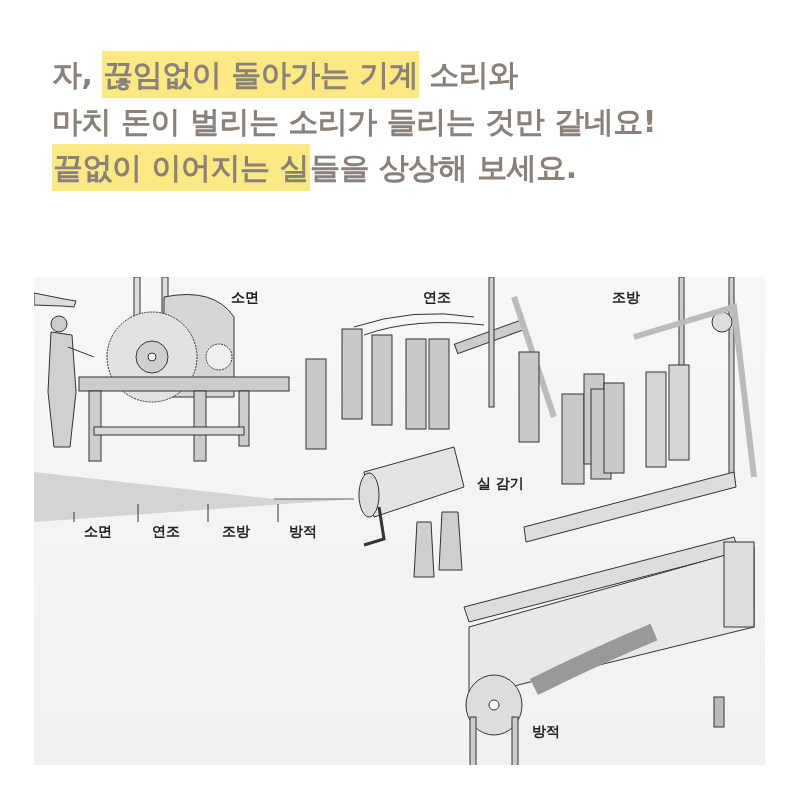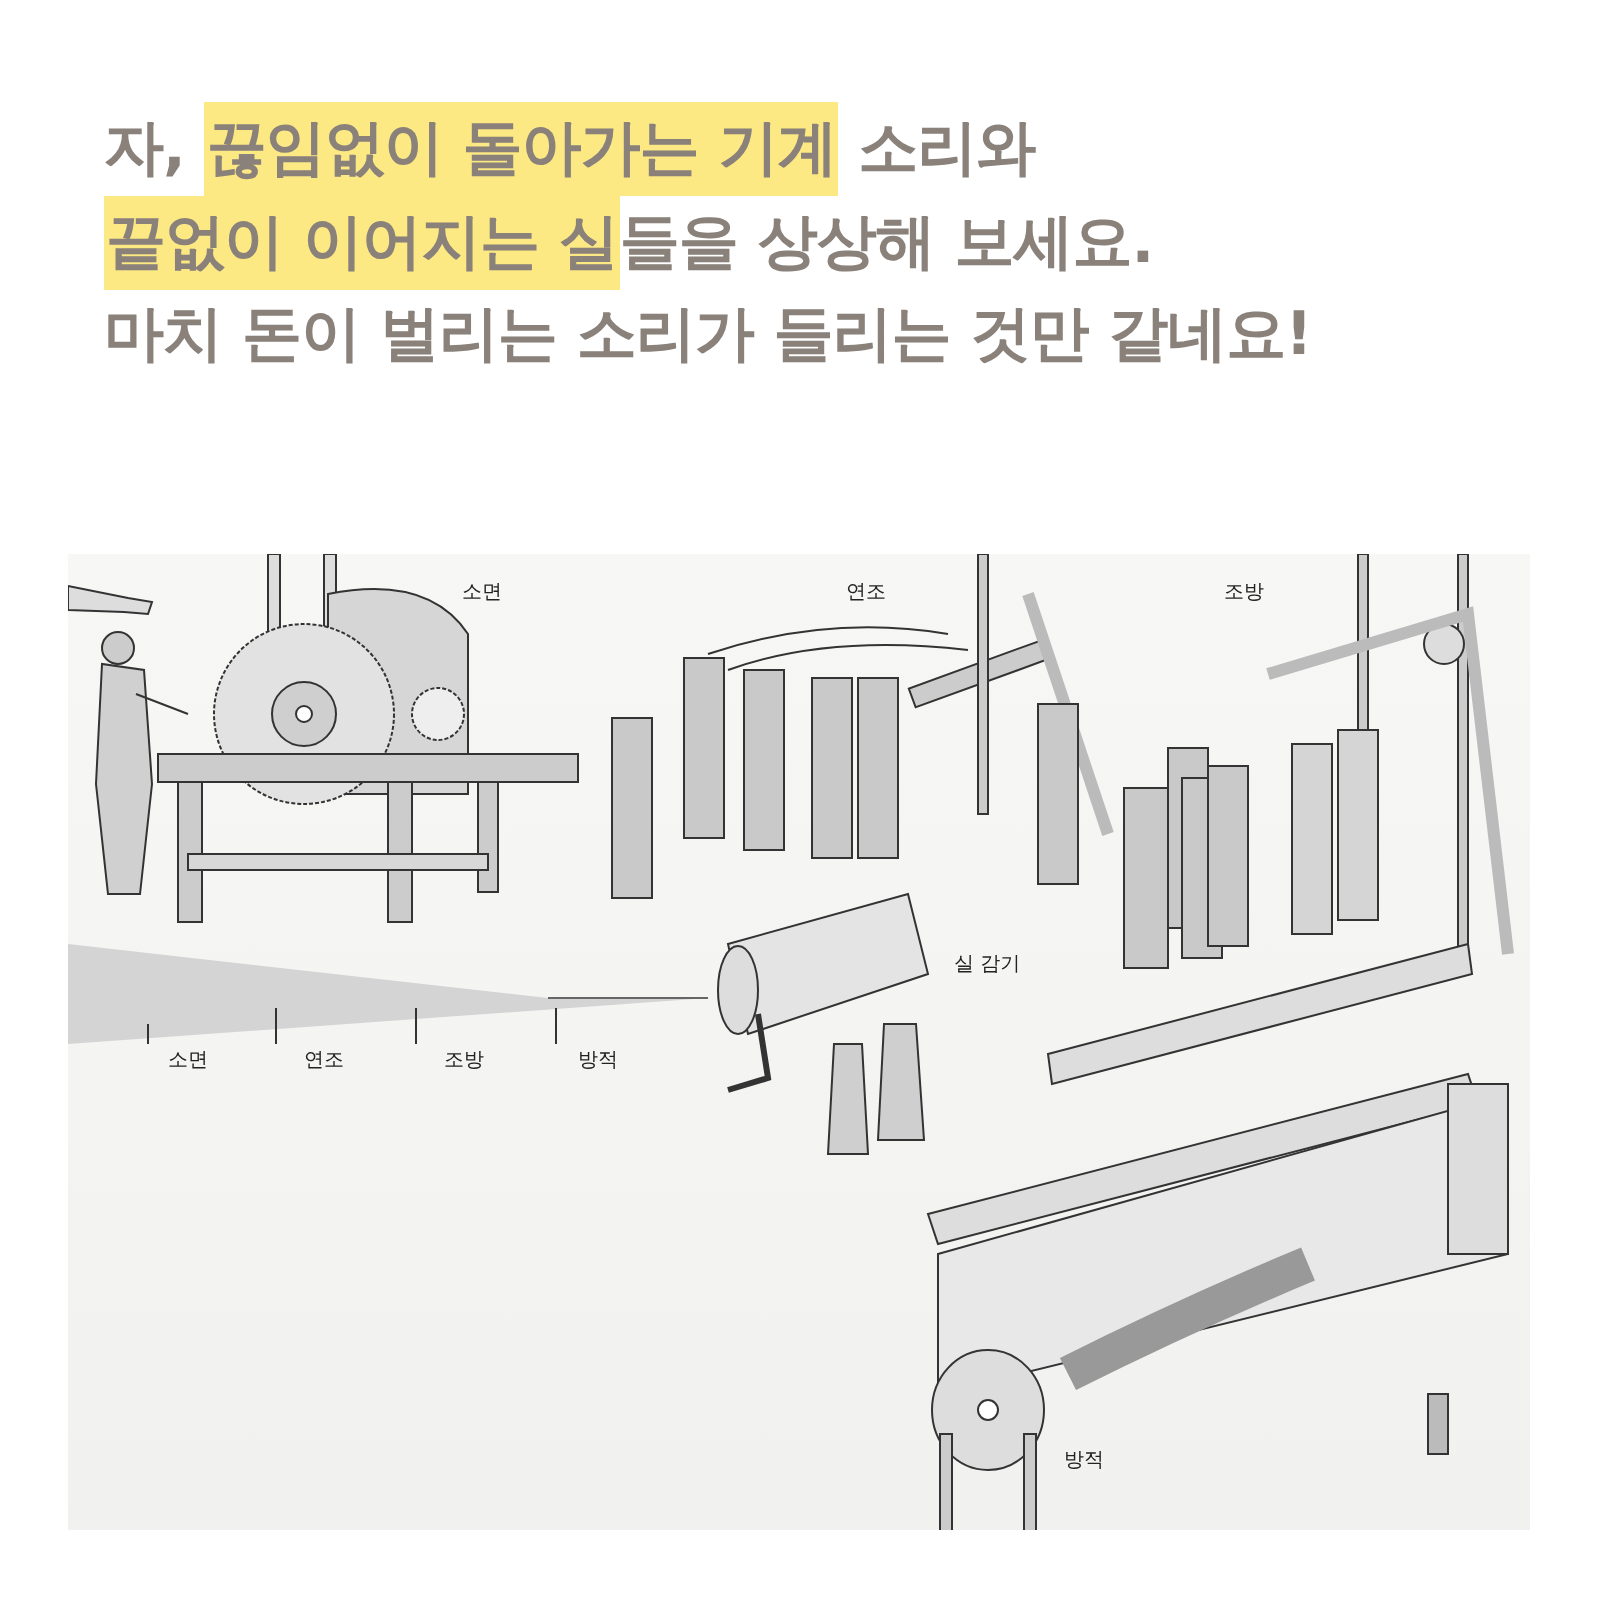--- a/index.html
+++ b/index.html
@@ -25,33 +25,33 @@
   }
   .illus {
     position: absolute; left: 34px; top: 277px;
     width: 731px; height: 488px;
     background: linear-gradient(180deg, #f7f7f6 0%, #f1f1f0 100%);
   }
   .illus svg { position: absolute; left: 0; top: 0; }
   .lbl {
     position: absolute;
     font-family: "DejaVu Sans", sans-serif;
-    font-weight: normal;
-    font-size: 10px;
+    font-weight: bold;
+    font-size: 14px;
     color: #222;
     white-space: nowrap;
   }
 </style>
 </head>
 <body>
 
 <div class="headline">
   <div><span>자, </span><span class="hl">끊임없이 돌아가는 기계</span><span> 소리와</span></div>
+  <div><span>마치 돈이 벌리는 소리가 들리는 것만 같네요!</span></div>
   <div><span class="hl">끝없이 이어지는 실</span><span>들을 상상해 보세요.</span></div>
-  <div><span>마치 돈이 벌리는 소리가 들리는 것만 같네요!</span></div>
 </div>
 
 <div class="illus">
   <svg width="731" height="488" viewBox="0 0 731 488" xmlns="http://www.w3.org/2000/svg" fill="none" stroke="#333" stroke-width="1">
 
     <g>
       <path d="M0 16 L30 22 L42 24 L40 30 L28 29 L0 28 Z" fill="#ddd"></path>
     </g>
 
     <g>

